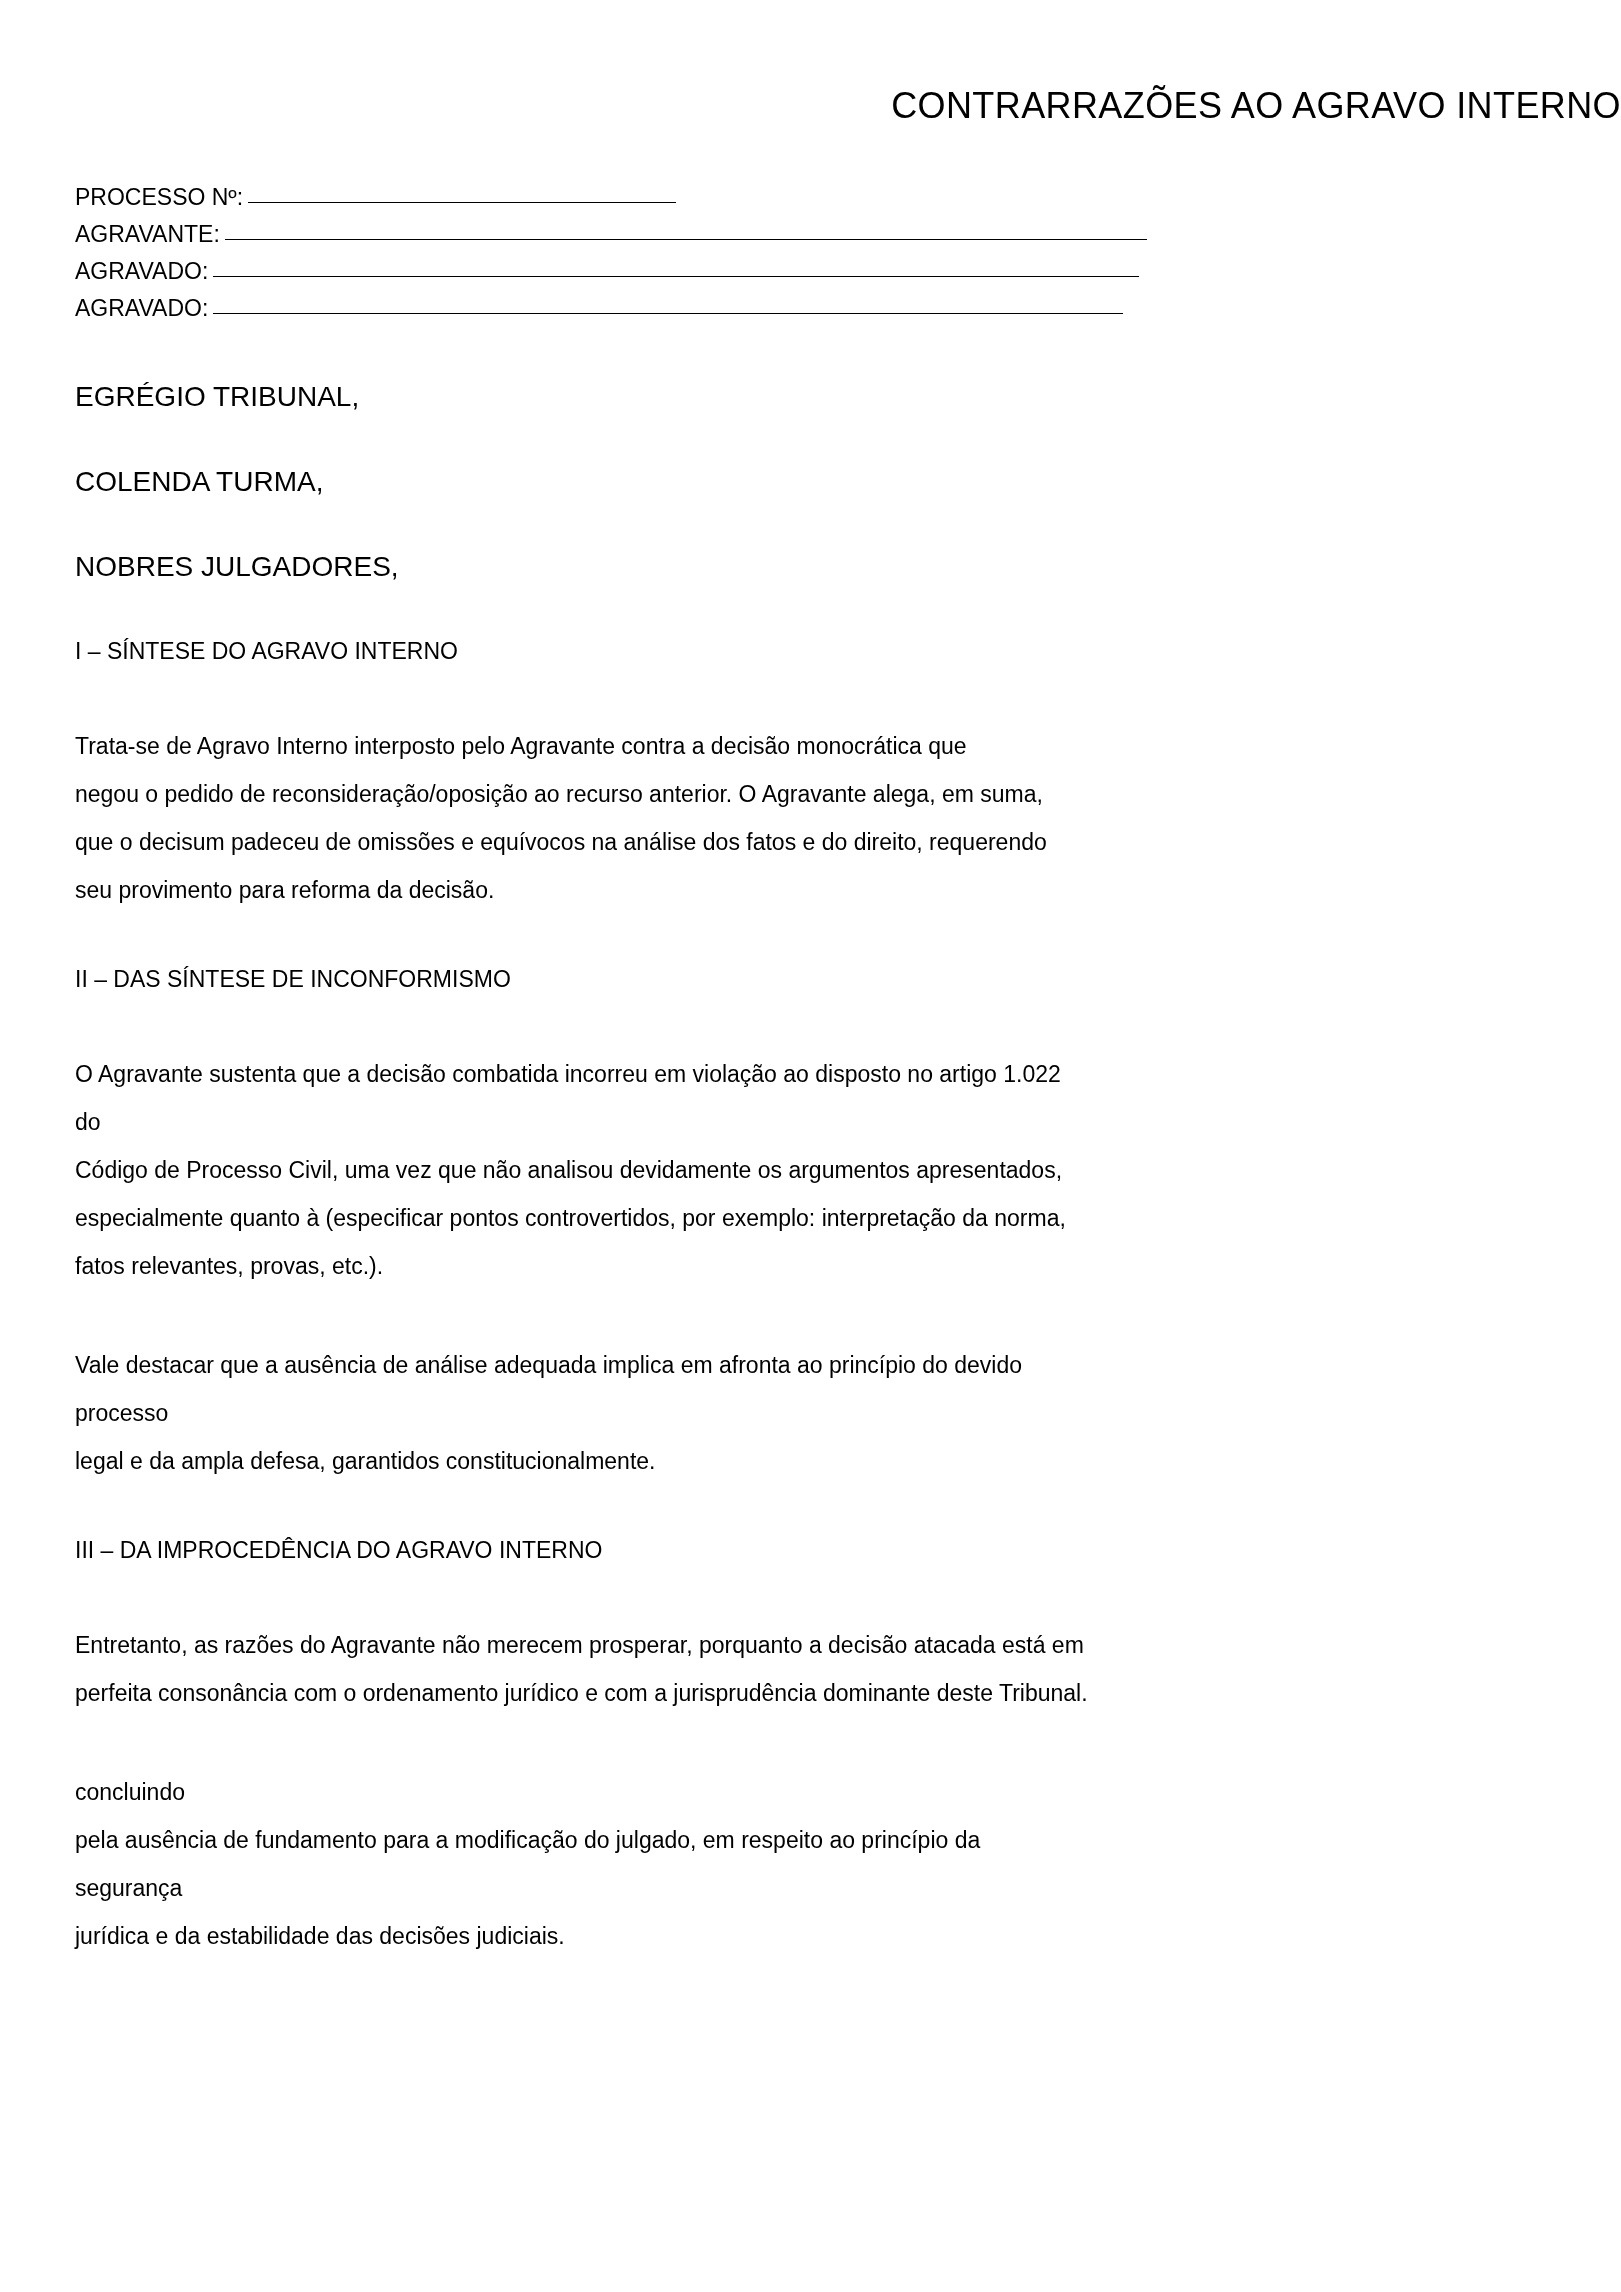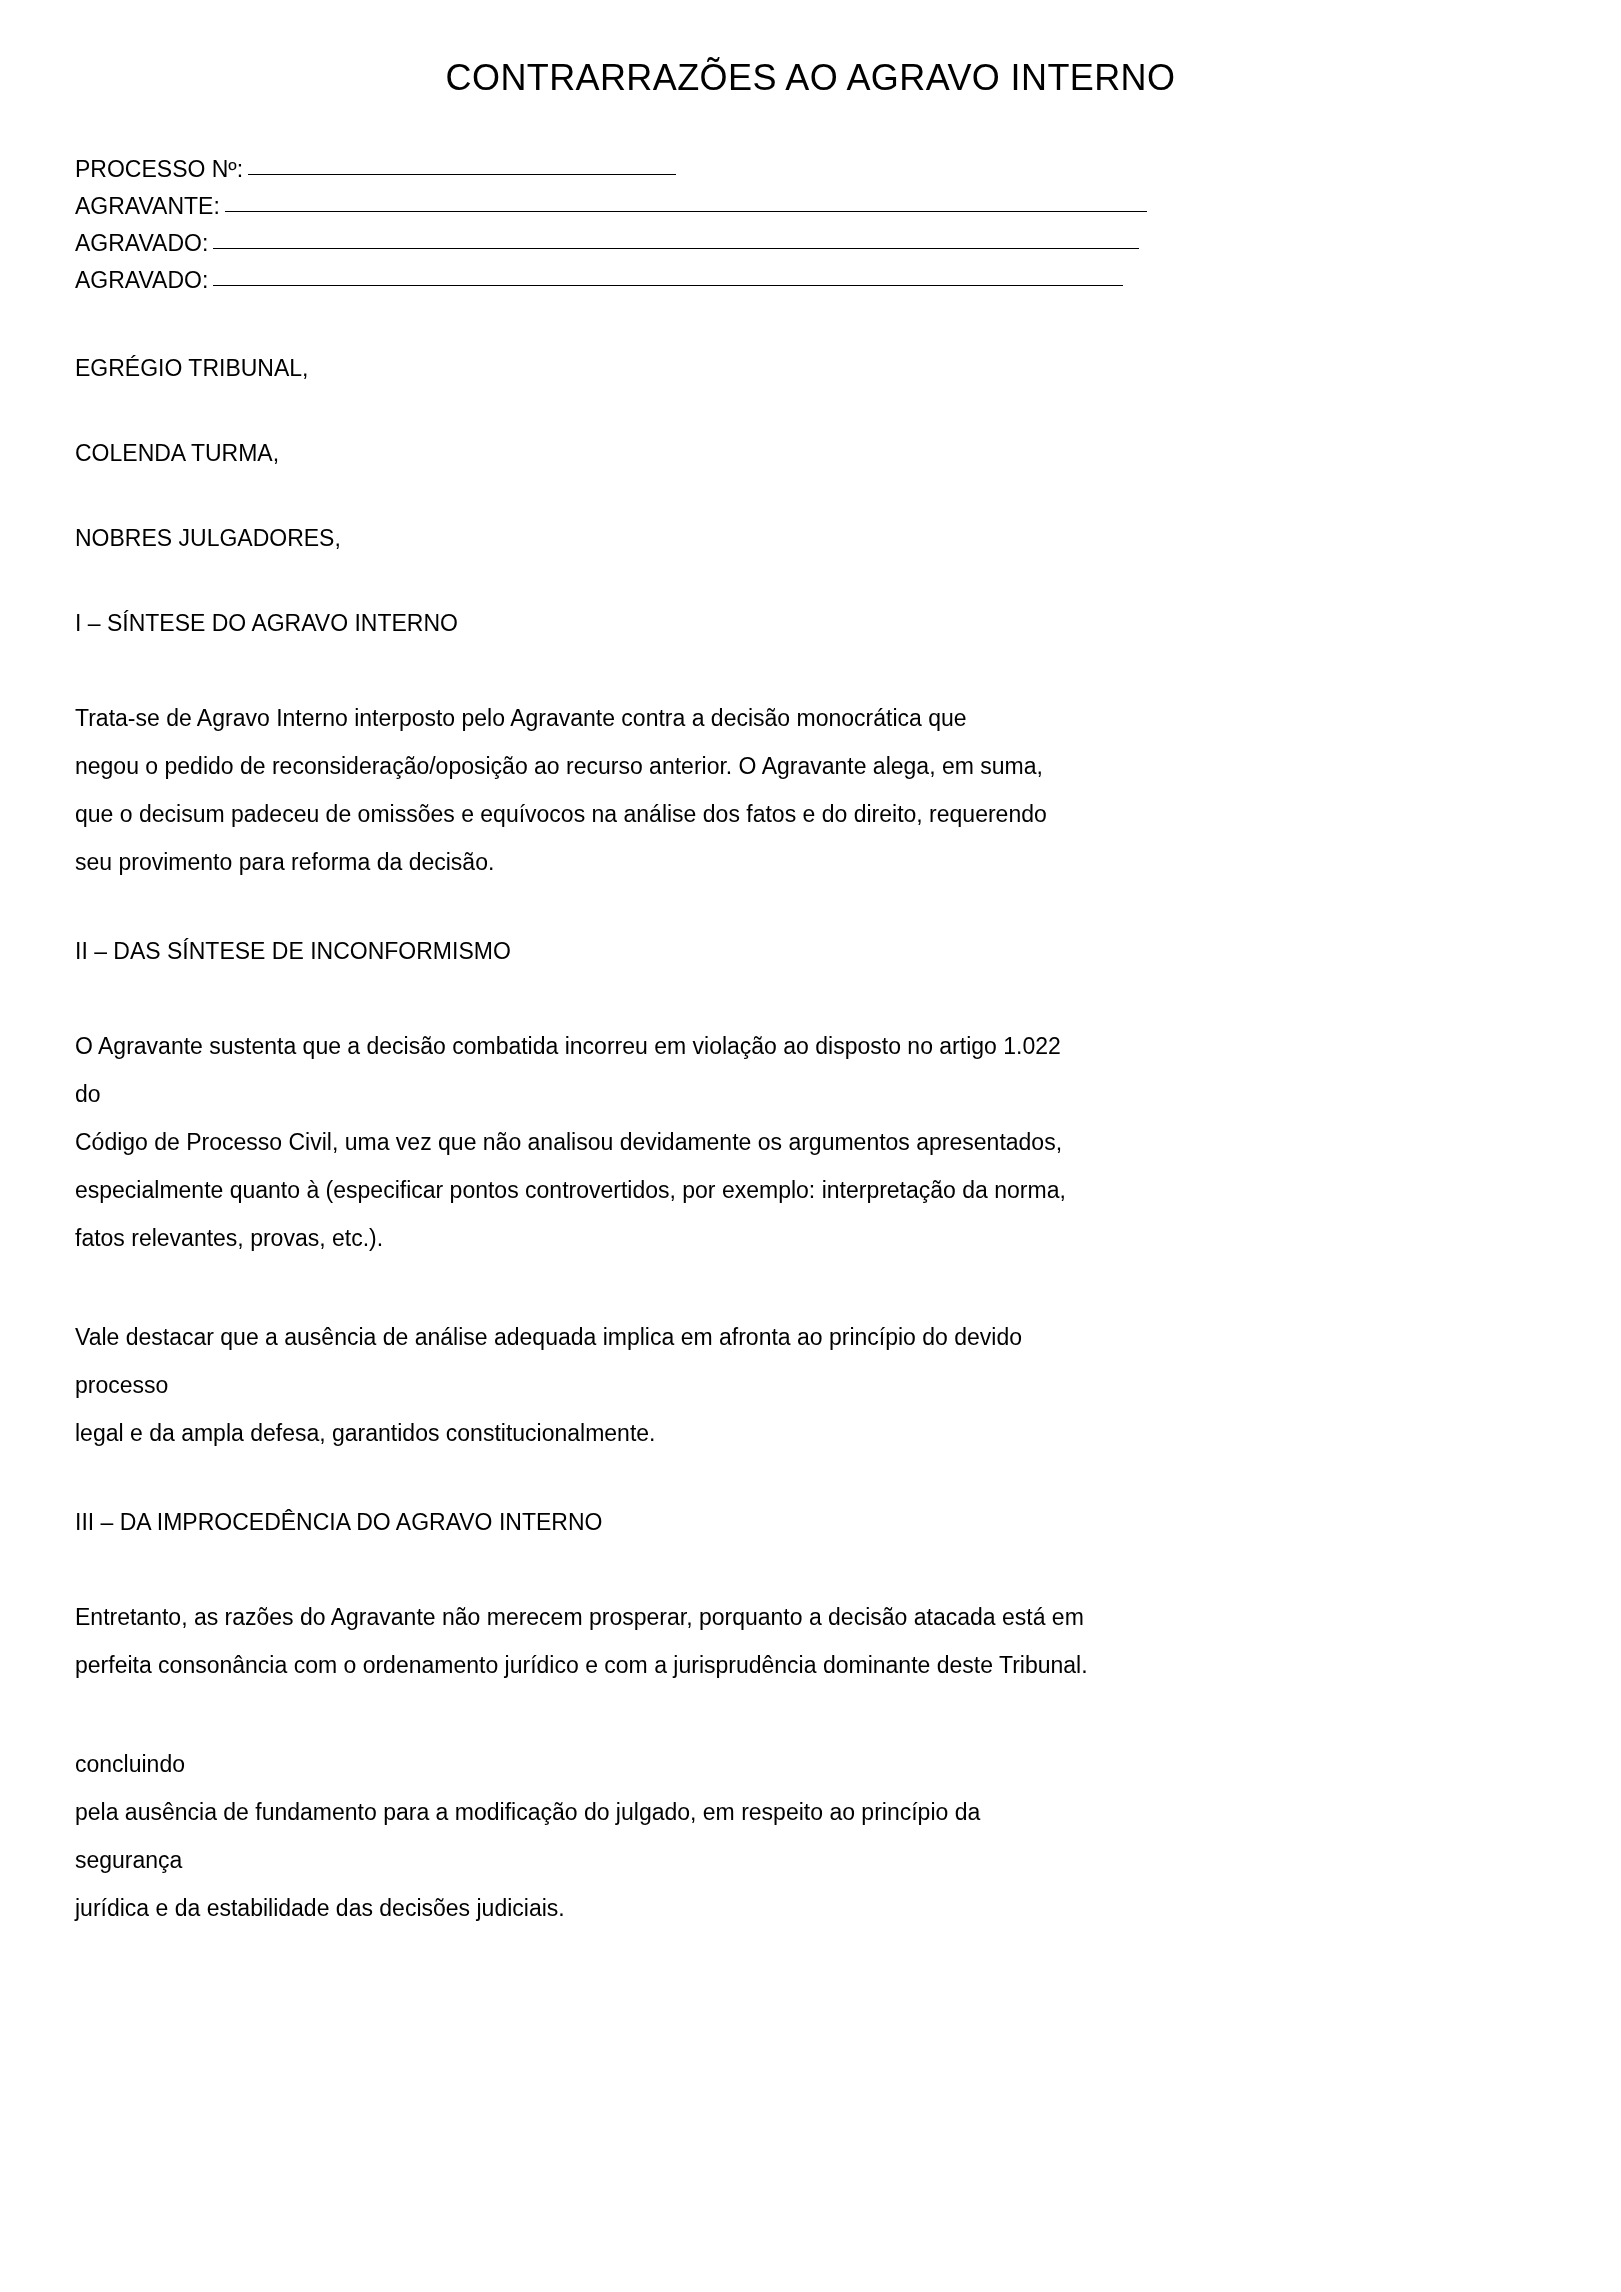--- a/index.html
+++ b/index.html
@@ -16,26 +16,26 @@
   .page {
     position: relative;
     width: 1621px;
     height: 2293px;
     margin: 0 auto;
     background: #ffffff;
     overflow: hidden;
     box-sizing: border-box;
   }
   .doc-title {
-    text-align: center;
+    text-align: right;
     font-size: 36px;
     font-weight: 400;
     letter-spacing: 0.4px;
     margin: 0;
-    padding-top: 56px;
+    padding-top: 84px;
     line-height: 1.2;
     color: #000;
   }
   .content {
     padding-left: 75px;
     padding-right: 147px;
     margin-top: 0;
   }
   .field-block {
     margin-top: 52px;
@@ -58,21 +58,21 @@
   }
   .rule-processo { width: 428px; }
   .rule-agravante { width: 922px; }
   .rule-agravado  { width: 926px; }
   .rule-relator   { width: 910px; }
 
   .salutation {
     margin-top: 55px;
   }
   .salutation p {
-    font-size: 23px;
+    font-size: 28px;
     line-height: 29px;
     margin: 0 0 56px 0;
     color: #000;
   }
   .section {
     margin: 0;
   }
   h2.section-heading {
     font-size: 23px;
     font-weight: 400;

